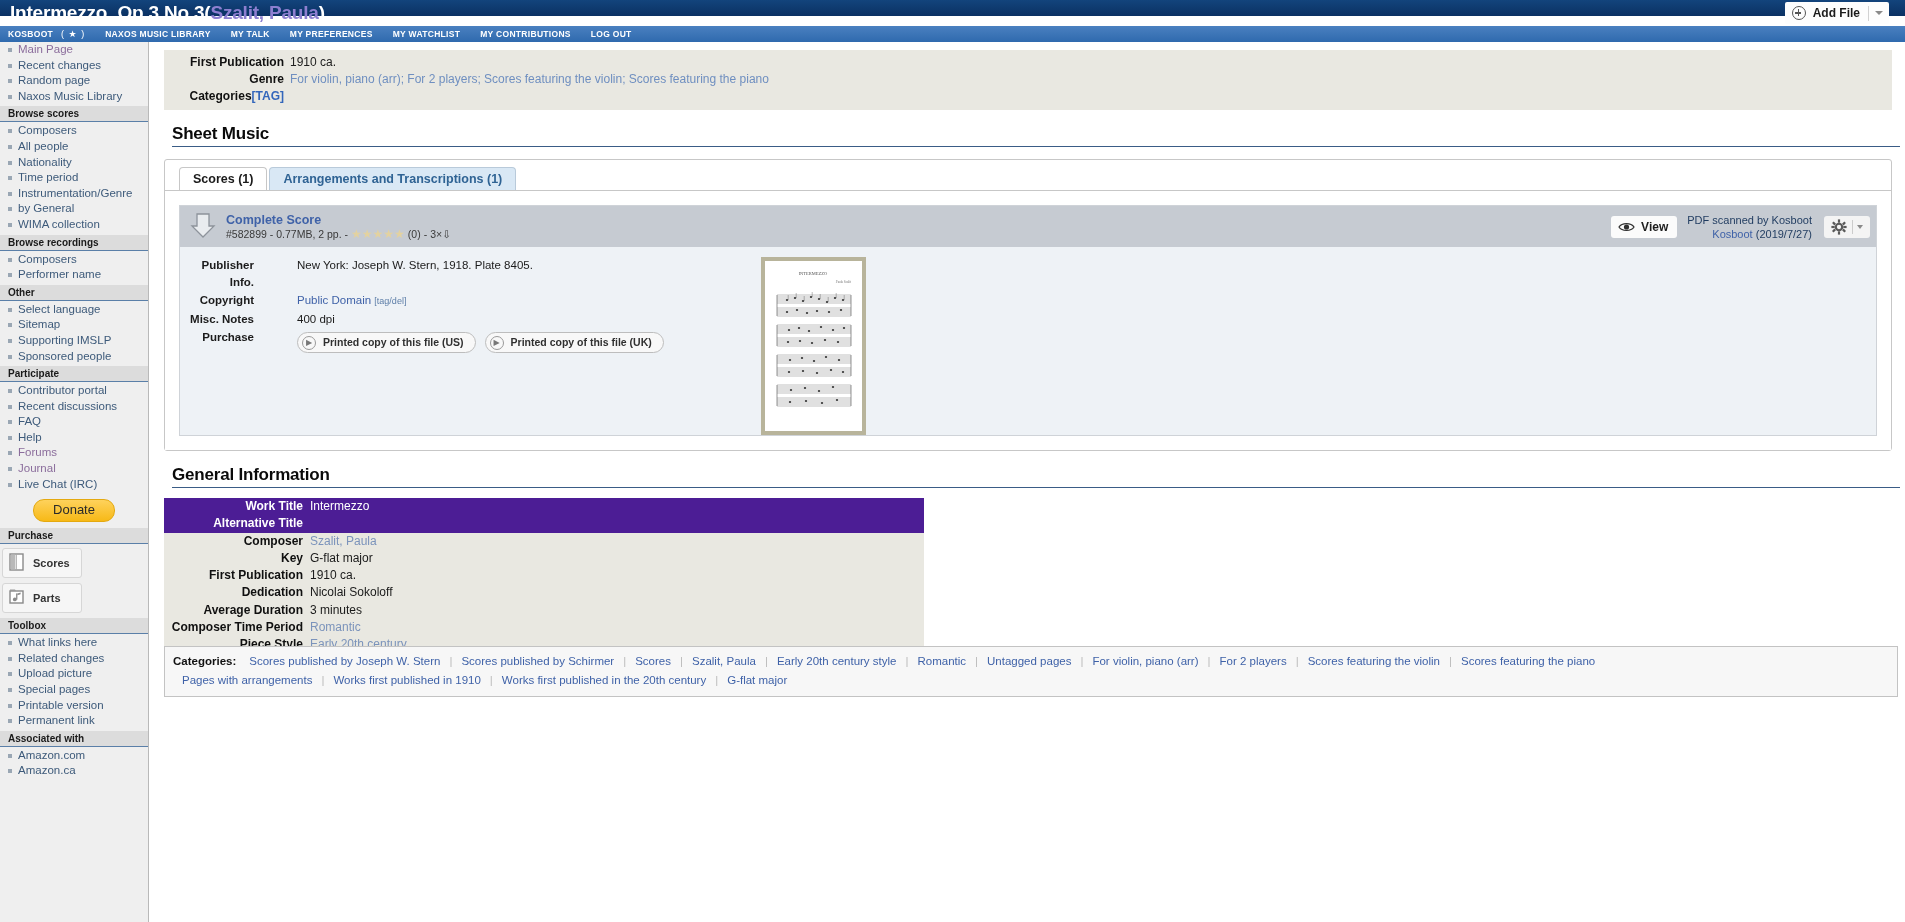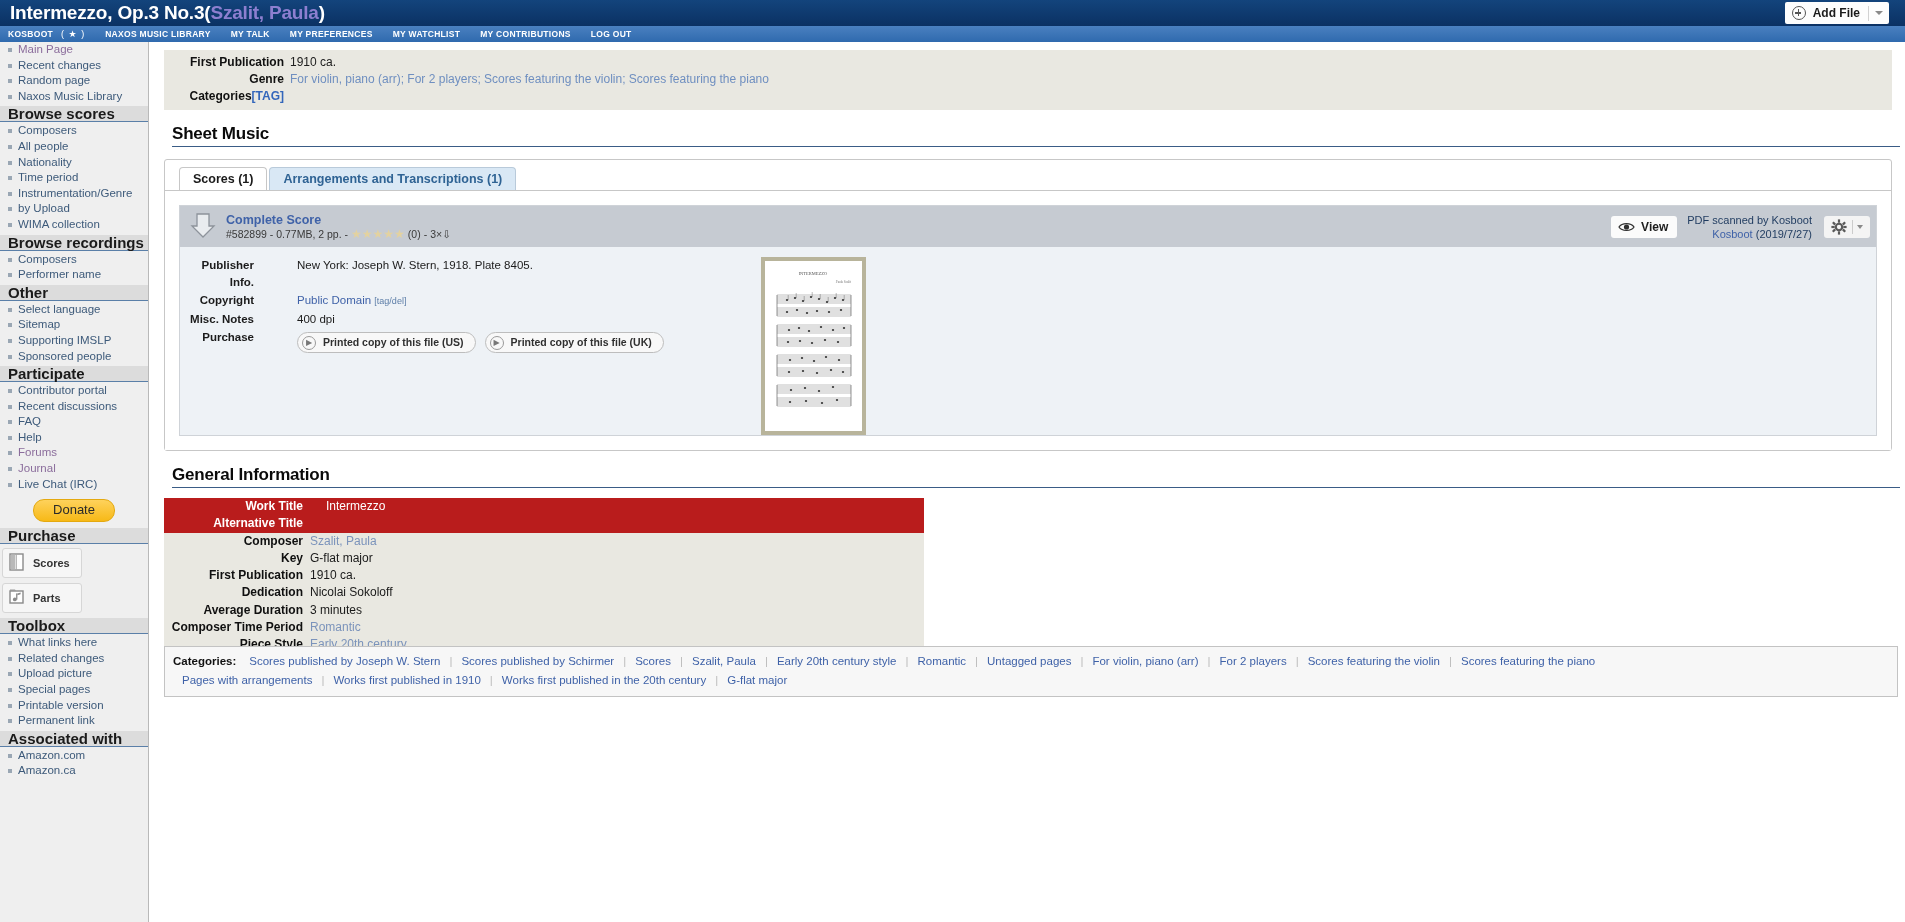--- a/index.html
+++ b/index.html
@@ -6,21 +6,21 @@
   html, body {
     margin: 0; padding: 0;
     width: 1905px; height: 922px;
     overflow: hidden;
     background: #ffffff;
     font-family: "Liberation Sans", sans-serif;
   }
 
   
   #titlebar {
-    position: absolute; left: 0; top: 0; width: 1905px; height: 26px;
+    position: absolute; left: 0; top: 0; width: 1905px; height: 16px;
     background: #0e3a6e;
     background: linear-gradient(#13447c, #0b3163);
     color: #ffffff;
   }
   #title-text {
     position: absolute; left: 10px; top: 0px;
     font-size: 19px; font-weight: bold; line-height: 25px;
     letter-spacing: -0.2px;
     white-space: nowrap;
   }
@@ -80,21 +80,21 @@
     position: absolute; left: 0; top: 42px; width: 149px; height: 880px;
     background: #efefef;
     border-right: 1px solid #b9b9b9;
     overflow: hidden;
     font-size: 11.5px;
   }
   .side-group { margin-bottom: 2px; }
   .side-head {
     background: #dcdcdc;
     border-bottom: 1px solid #5a7fa8;
-    color: #1a1a1a; font-size: 15px; font-weight: bold;
+    color: #1a1a1a; font-size: 10px; font-weight: bold;
     padding: 1px 0 1px 8px; line-height: 13px;
     margin-bottom: 1px;
   }
   .side-link {
     display: block; position: relative;
     padding: 0 0 0 18px; line-height: 15.6px;
     color: #3d5a7a; cursor: pointer; white-space: nowrap;
     font-size: 11.5px;
   }
   .side-link.visited { color: #8b6d9c; }
@@ -242,21 +242,21 @@
     padding: 4px; height: 178px;
   }
   .thumb-page {
     background: #ffffff; width: 97px; height: 170px;
     overflow: hidden; position: relative;
   }
 
   
   .gitable { margin-top: 10px; width: 760px; }
   .girow { display: flex; line-height: 17.3px; background: #e9e8e1; }
-  .girow.hl { background: #b91c1c; gap: 16px; }
+  .girow.hl { background: #4c1d95; }
   .girow .glab {
     width: 146px; min-width: 146px; text-align: right; padding-right: 7px;
     font-weight: bold; font-size: 12px; color: #101010;
   }
   .girow.hl .glab { color: #ffffff; }
   .girow .gval { font-size: 12px; color: #1a1a1a; }
   .girow.hl .gval { color: #ffffff; }
   .girow .gval a { color: #7b93bb; text-decoration: none; cursor: pointer; }
 
   
@@ -315,21 +315,21 @@
   </div>
 
   <div class="side-group">
     <div class="side-head">Browse scores</div>
     <div id="sb-browse-scores">
         <span class="side-link">Composers</span>
         <span class="side-link">All people</span>
         <span class="side-link">Nationality</span>
         <span class="side-link">Time period</span>
         <span class="side-link">Instrumentation/Genre</span>
-        <span class="side-link">by Upload</span>
+        <span class="side-link">by General</span>
         <span class="side-link">WIMA collection</span>
       </div>
   </div>
 
   <div class="side-group">
     <div class="side-head">Browse recordings</div>
     <div id="sb-browse-recordings">
         <span class="side-link">Composers</span>
         <span class="side-link">Performer name</span>
       </div>

